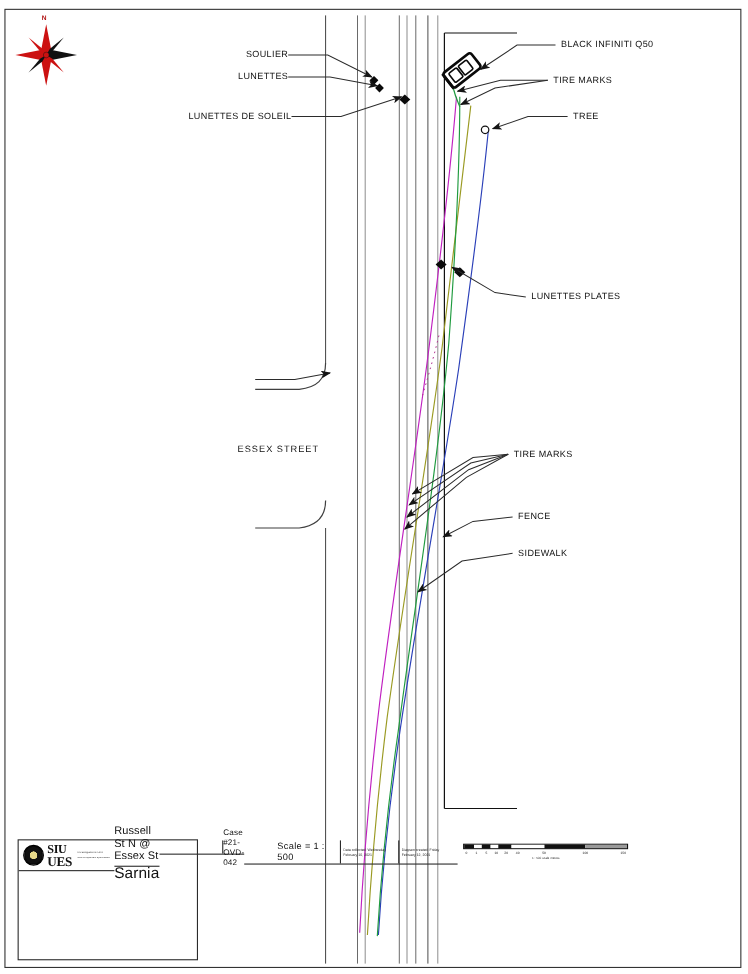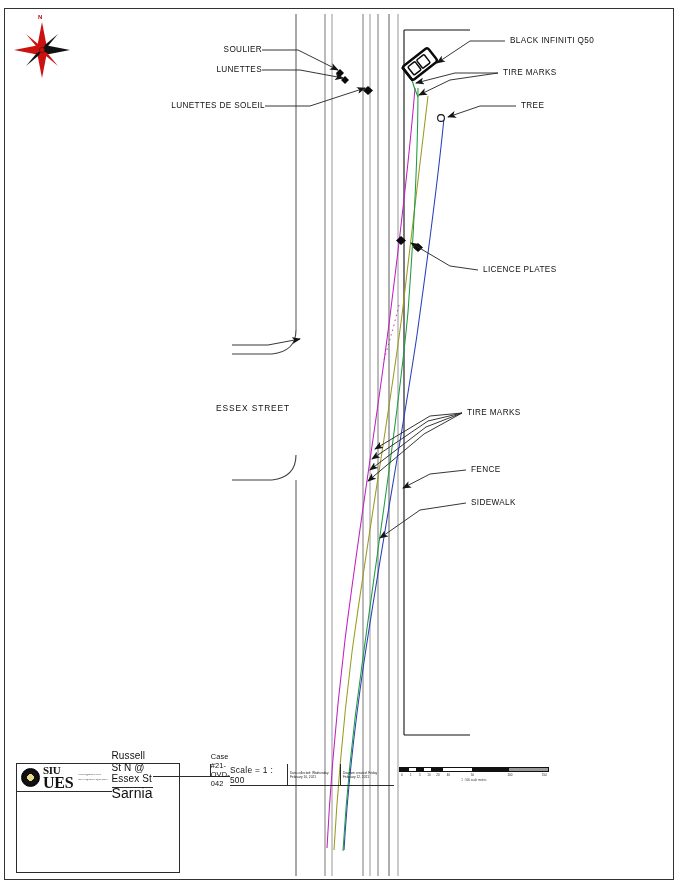--- a/index.html
+++ b/index.html
@@ -50,21 +50,21 @@
     padding:1px 4px;
   }
   .logo-mark{
     width:17px;height:17px;border-radius:50%;
     background:radial-gradient(circle at 50% 50%, #e8d98a 0 28%, #111 30% 60%, #0b0b0b 61% 100%);
     border:1px solid #000;flex:0 0 auto;
   }
   .logo-words{display:flex;flex-direction:column;line-height:1;}
   .logo-siu{font-size:11px;font-weight:bold;letter-spacing:-.3px;color:#111;
      font-family:"Liberation Serif", serif;}
-  .logo-ues{font-size:16px;font-weight:bold;letter-spacing:-.3px;color:#111;
+  .logo-ues{font-size:12px;font-weight:bold;letter-spacing:-.3px;color:#111;
      font-family:"Liberation Serif", serif;margin-top:-1px;}
   .logo-tag{display:flex;flex-direction:column;justify-content:center;gap:2px;
     margin-left:2px;}
   .tag-line{font-size:2.6px;color:#333;letter-spacing:.1px;line-height:1.15;
     max-width:66px;overflow:hidden;white-space:nowrap;}
 
   .tb-title{
     height:24px;display:flex;flex-direction:column;align-items:center;
     justify-content:center;line-height:1.15;
   }
@@ -72,21 +72,21 @@
   .tb-title .t2{font-size:14px;color:#111;letter-spacing:.1px;}
 
   .tb-case{height:13px;display:flex;}
   .tb-case .c-left{width:58px;border-right:1px solid #2b2b2b;box-sizing:border-box;}
   .tb-case .c-right{flex:1;display:flex;align-items:center;justify-content:center;}
   .tb-case .c-right span{font-size:7.4px;letter-spacing:.2px;color:#111;}
 
   .tb-meta{height:22px;display:flex;}
   .tb-scale{
     width:58px;border-right:1px solid #2b2b2b;box-sizing:border-box;
-    display:flex;align-items:center;justify-content:center;
+    display:flex;justify-content:center;margin-left:30px;
   }
   .tb-scale span{font-size:8.4px;letter-spacing:.3px;color:#111;}
   .tb-date{
     width:53px;border-right:1px solid #2b2b2b;box-sizing:border-box;
     display:flex;flex-direction:column;justify-content:center;padding:0 2px;
   }
   .tb-date:last-child{border-right:none;}
   .tb-date .d1,.tb-date .d2{font-size:3.2px;color:#222;line-height:1.25;
     white-space:nowrap;overflow:hidden;}
 
@@ -215,21 +215,21 @@
   <div class="lbl r" style="left:152px;top:66px;width:110px;">LUNETTES</div>
 
   <div class="lbl r" style="left:120px;top:102px;width:145px;">LUNETTES DE SOLEIL</div>
 
   <div class="lbl" style="left:510px;top:37px;">BLACK INFINITI Q50</div>
 
   <div class="lbl" style="left:503px;top:69px;">TIRE MARKS</div>
 
   <div class="lbl" style="left:521px;top:102px;">TREE</div>
 
-  <div class="lbl" style="left:483px;top:266px;">LICENCE PLATES</div>
+  <div class="lbl" style="left:483px;top:266px;">LUNETTES PLATES</div>
 
   <div class="lbl" style="left:467px;top:409px;">TIRE MARKS</div>
 
   <div class="lbl" style="left:471px;top:466px;">FENCE</div>
 
   <div class="lbl" style="left:471px;top:499px;">SIDEWALK</div>
 
   <div class="street" style="left:216px;top:403px;">ESSEX STREET</div>
 
   <div id="titleblock">

